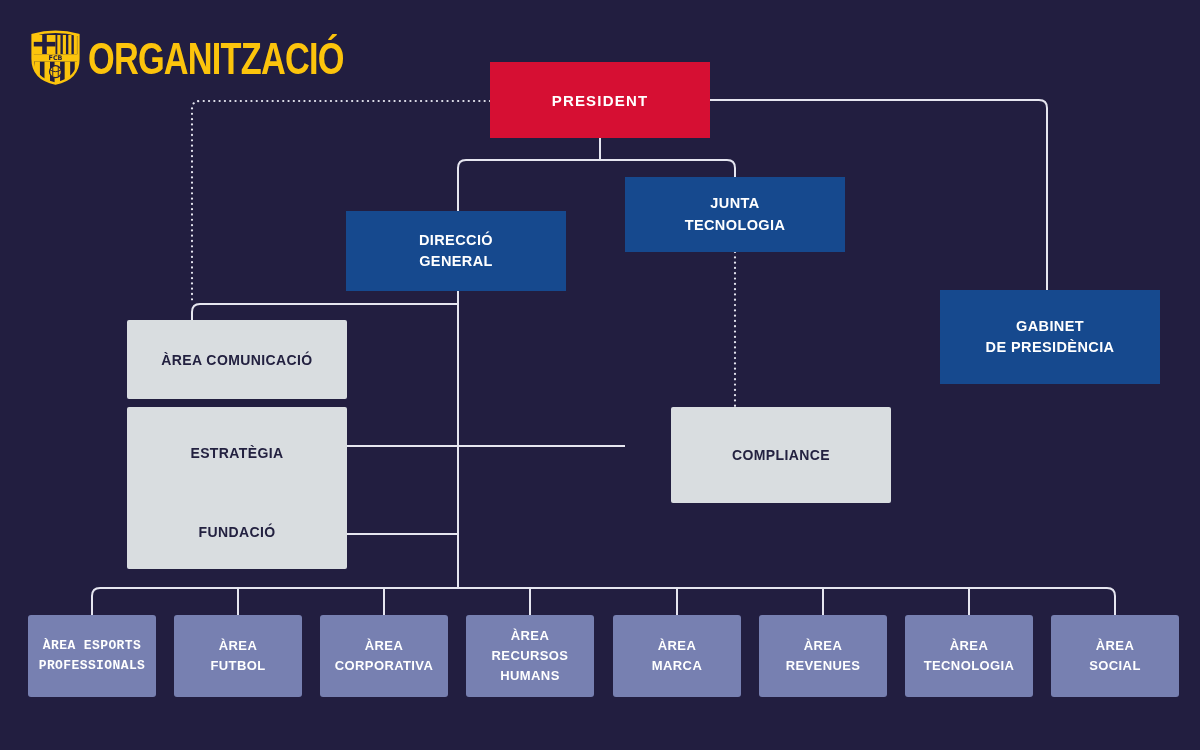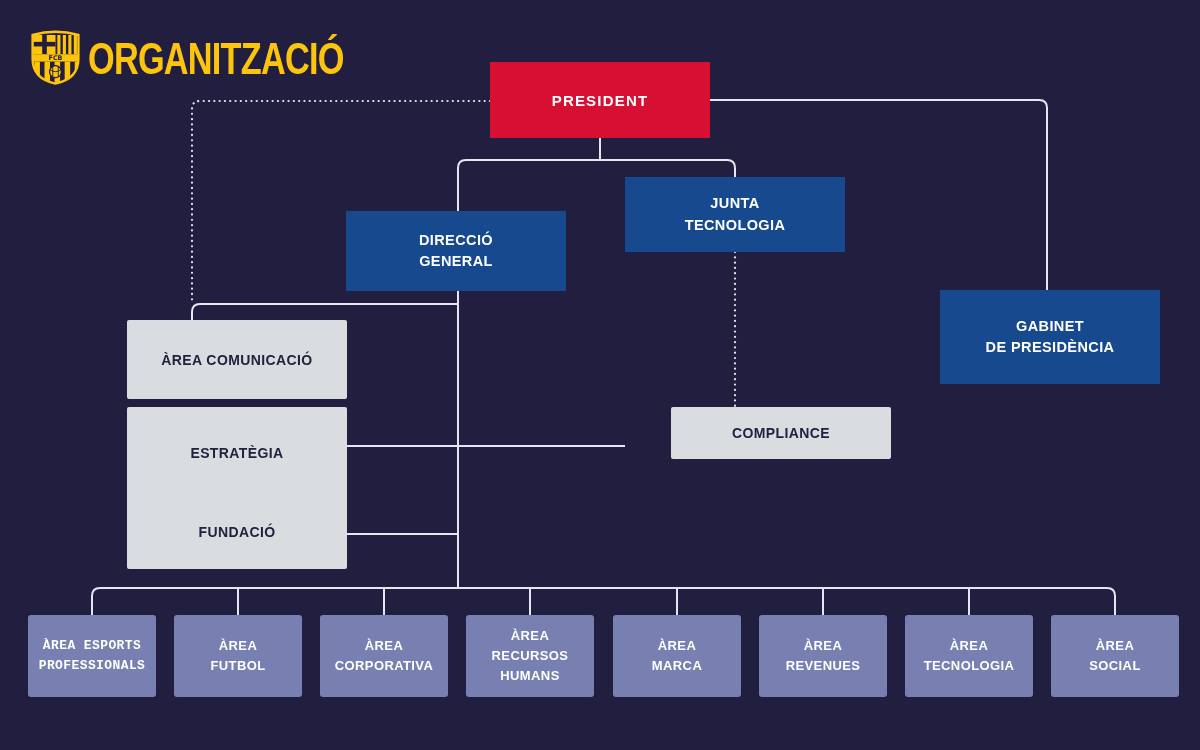--- a/index.html
+++ b/index.html
@@ -31,21 +31,21 @@
   .box.gray{background:var(--gray);color:var(--dark-text);font-size:14px;border-radius:2px;margin-left:46px;}
   .box.slate{background:var(--slate);color:var(--light-text);font-size:13px;line-height:1.55;border-radius:3px;}
   
   .b-president{left:490px;top:62px;width:220px;height:76px;}
   .b-junta{left:625px;top:177px;width:220px;height:75px;}
   .b-direccio{left:346px;top:211px;width:220px;height:80px;}
   .b-gabinet{left:940px;top:290px;width:220px;height:94px;}
   .b-comunicacio{left:81px;top:320px;width:220px;height:79px;}
   .b-estrategia{left:81px;top:407px;width:220px;height:92px;}
   .b-fundacio{left:81px;top:495px;width:220px;height:74px;}
-  .b-compliance{left:625px;top:407px;width:220px;height:52px;}
+  .b-compliance{left:625px;top:407px;width:220px;height:96px;}
   .b-area{top:615px;width:128px;height:82px;}
   .a0{left:28px;font-family:Liberation Mono, monospace;} .a1{left:174px;} .a2{left:320px;} .a3{left:466px;}
   .a4{left:613px;} .a5{left:759px;} .a6{left:905px;} .a7{left:1051px;}
 </style>
 </head>
 <body>
 
 <div class="stage">
 
   <svg class="connector-layer" viewBox="0 0 1200 750">

